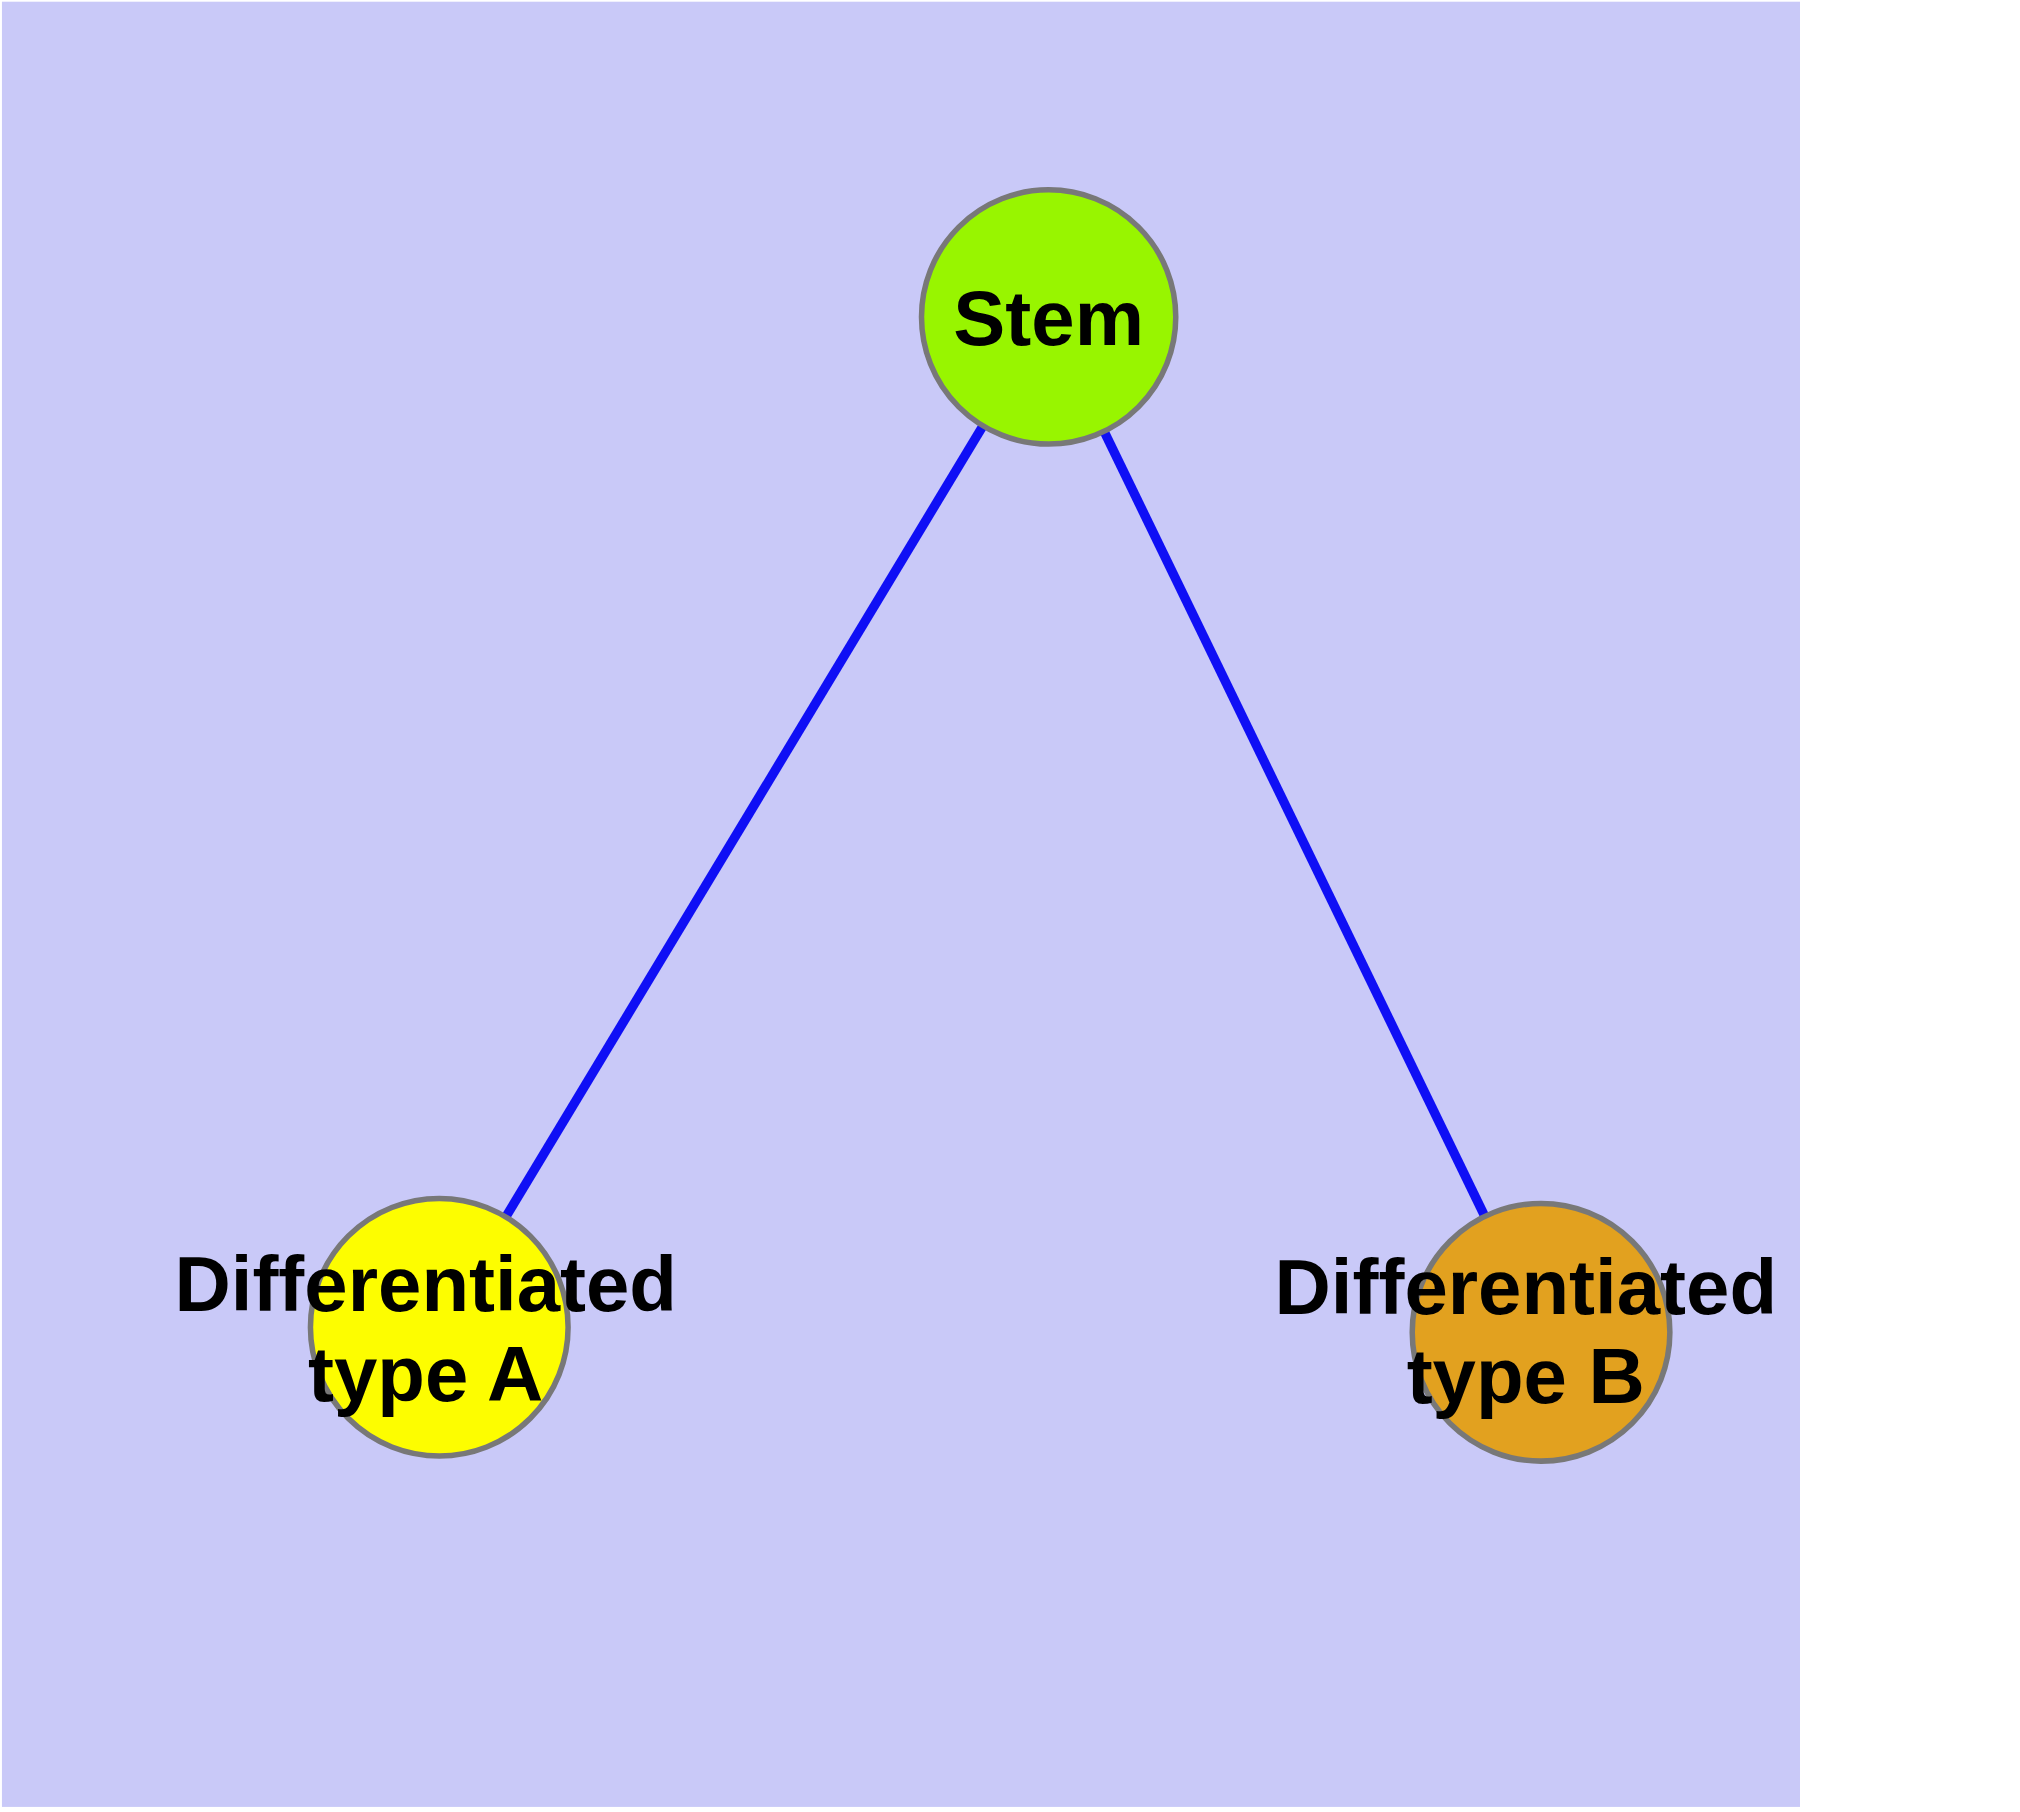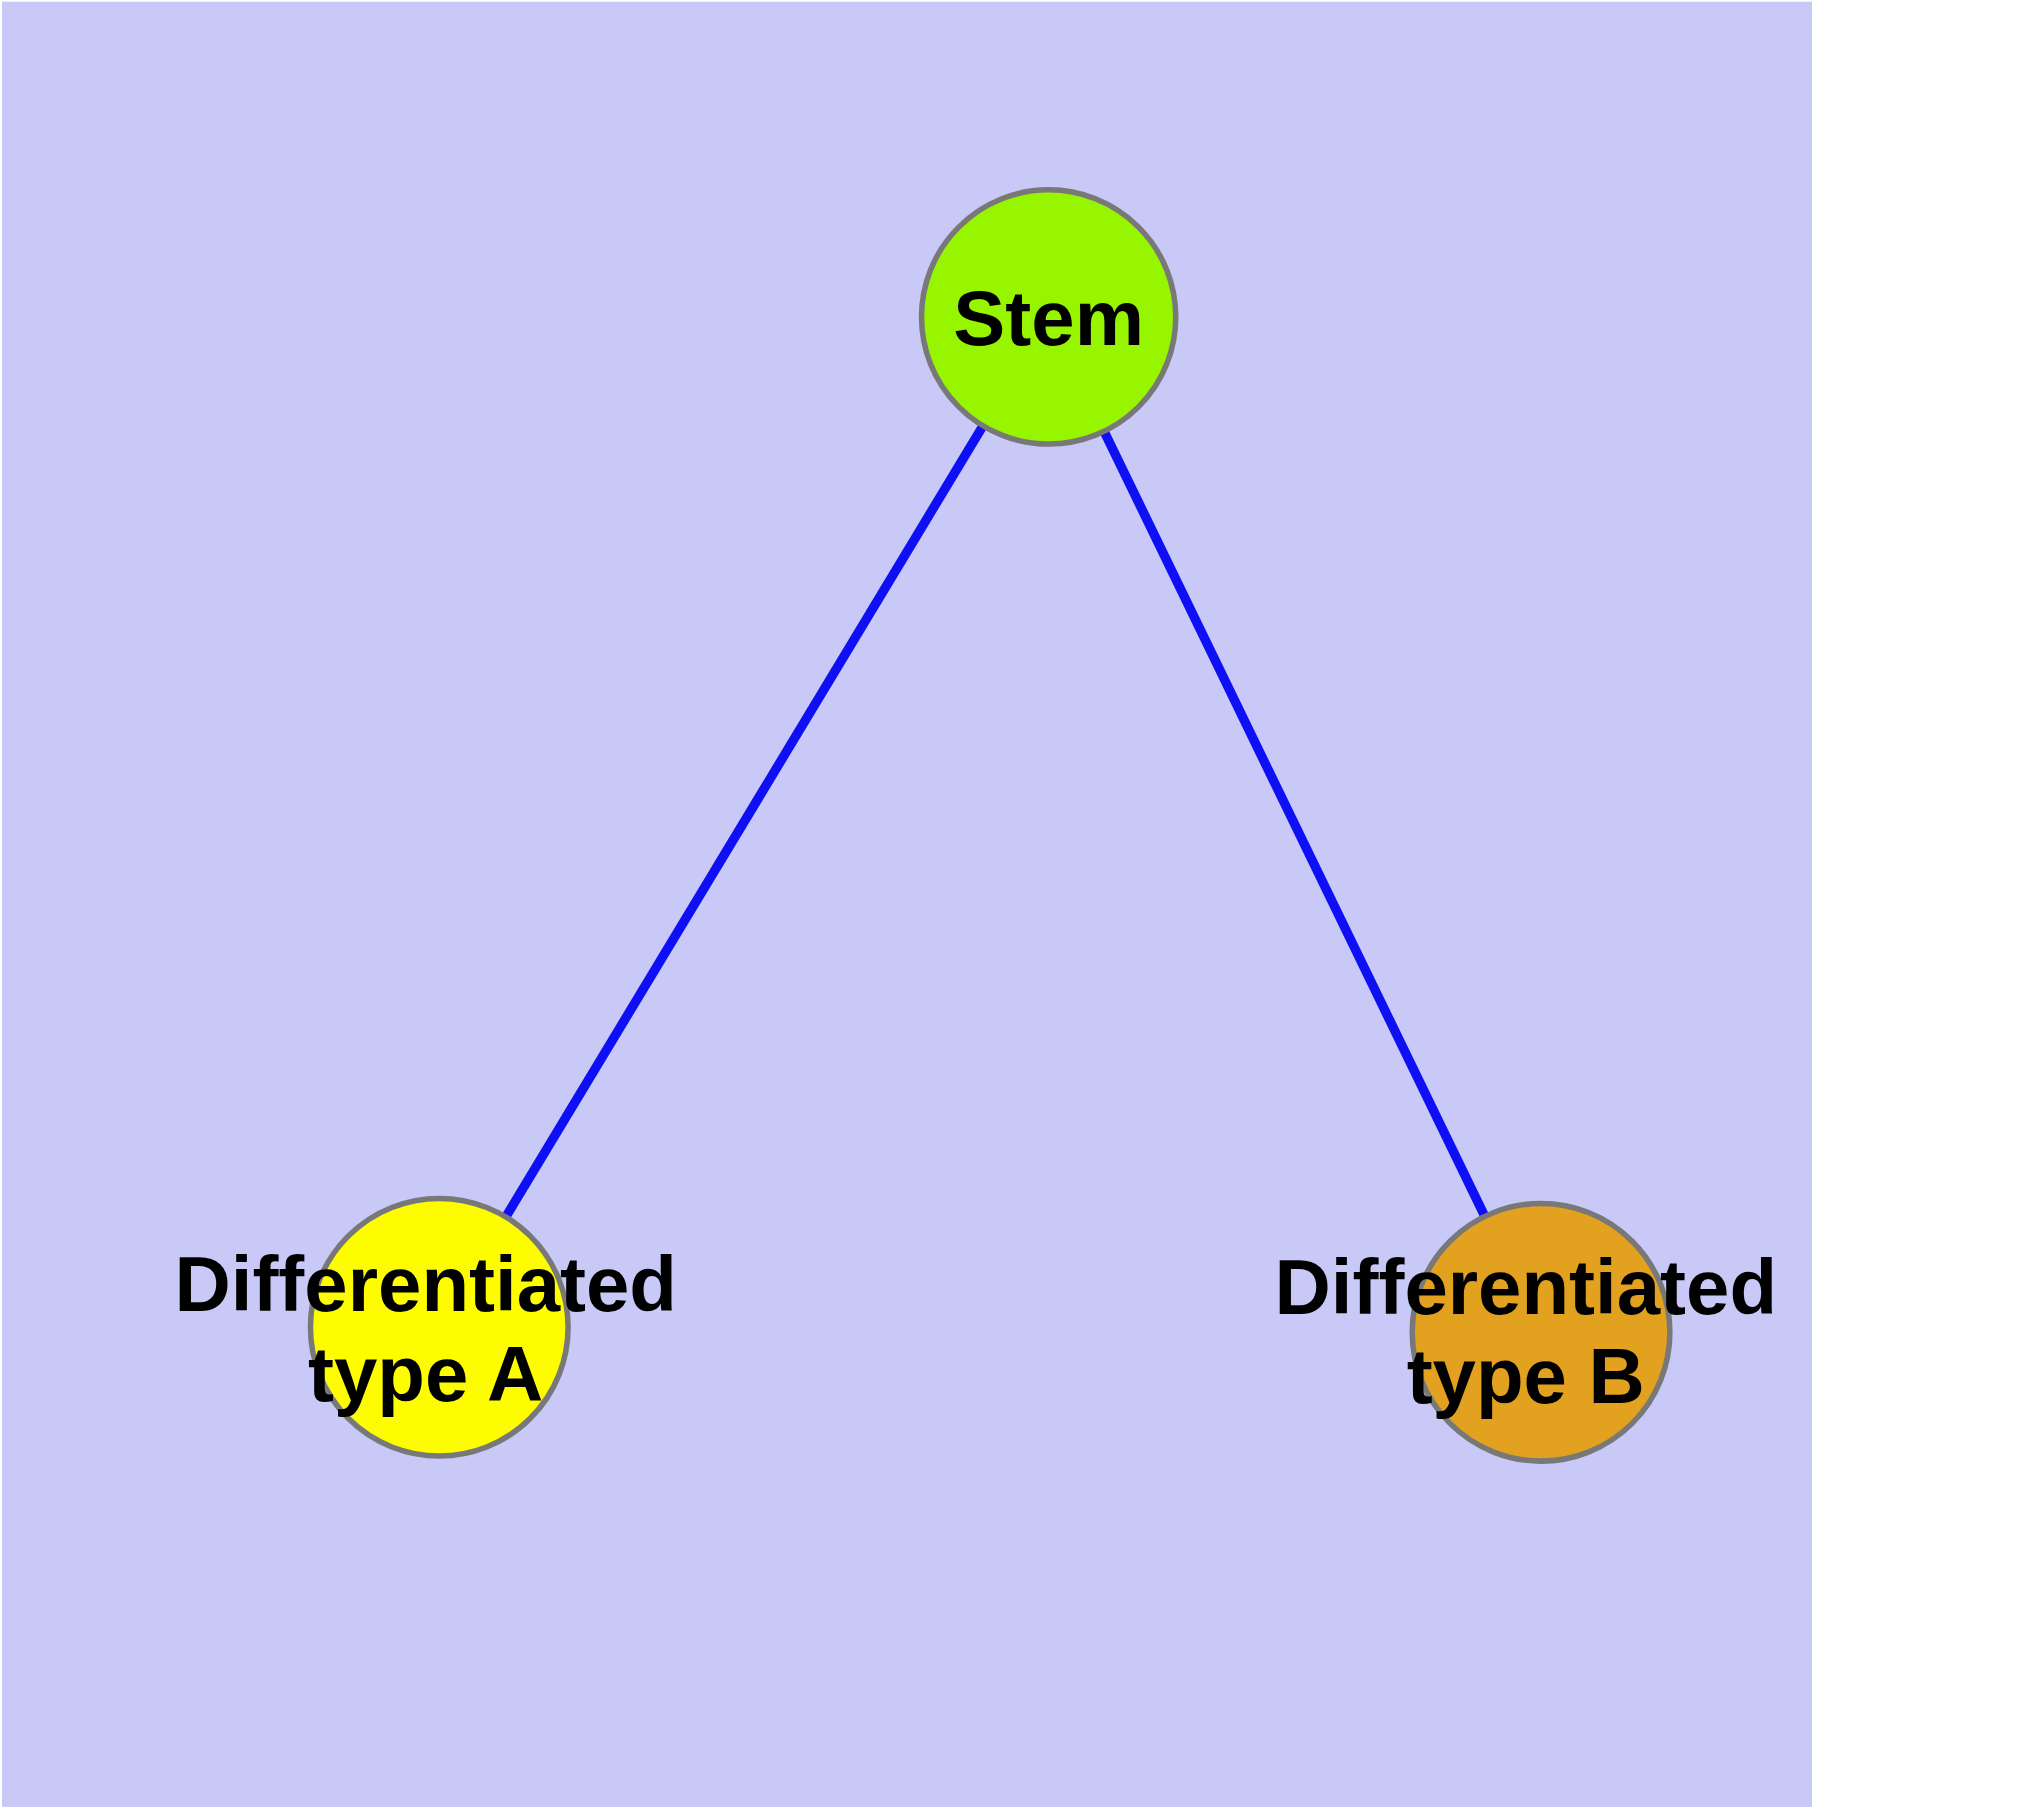--- a/index.html
+++ b/index.html
@@ -6,21 +6,20 @@
     margin: 0;
     padding: 0;
     background: #ffffff;
   }
   .stage {
     position: relative;
     width: 1800px;
     height: 1812px;
     background: #ffffff;
     overflow: hidden;
-    padding-left: 12px;
   }
   svg.diagram {
     position: absolute;
     top: 0;
     left: 0;
     display: block;
   }
   .node-label {
     font-family: "Liberation Sans", sans-serif;
     font-weight: bold;

